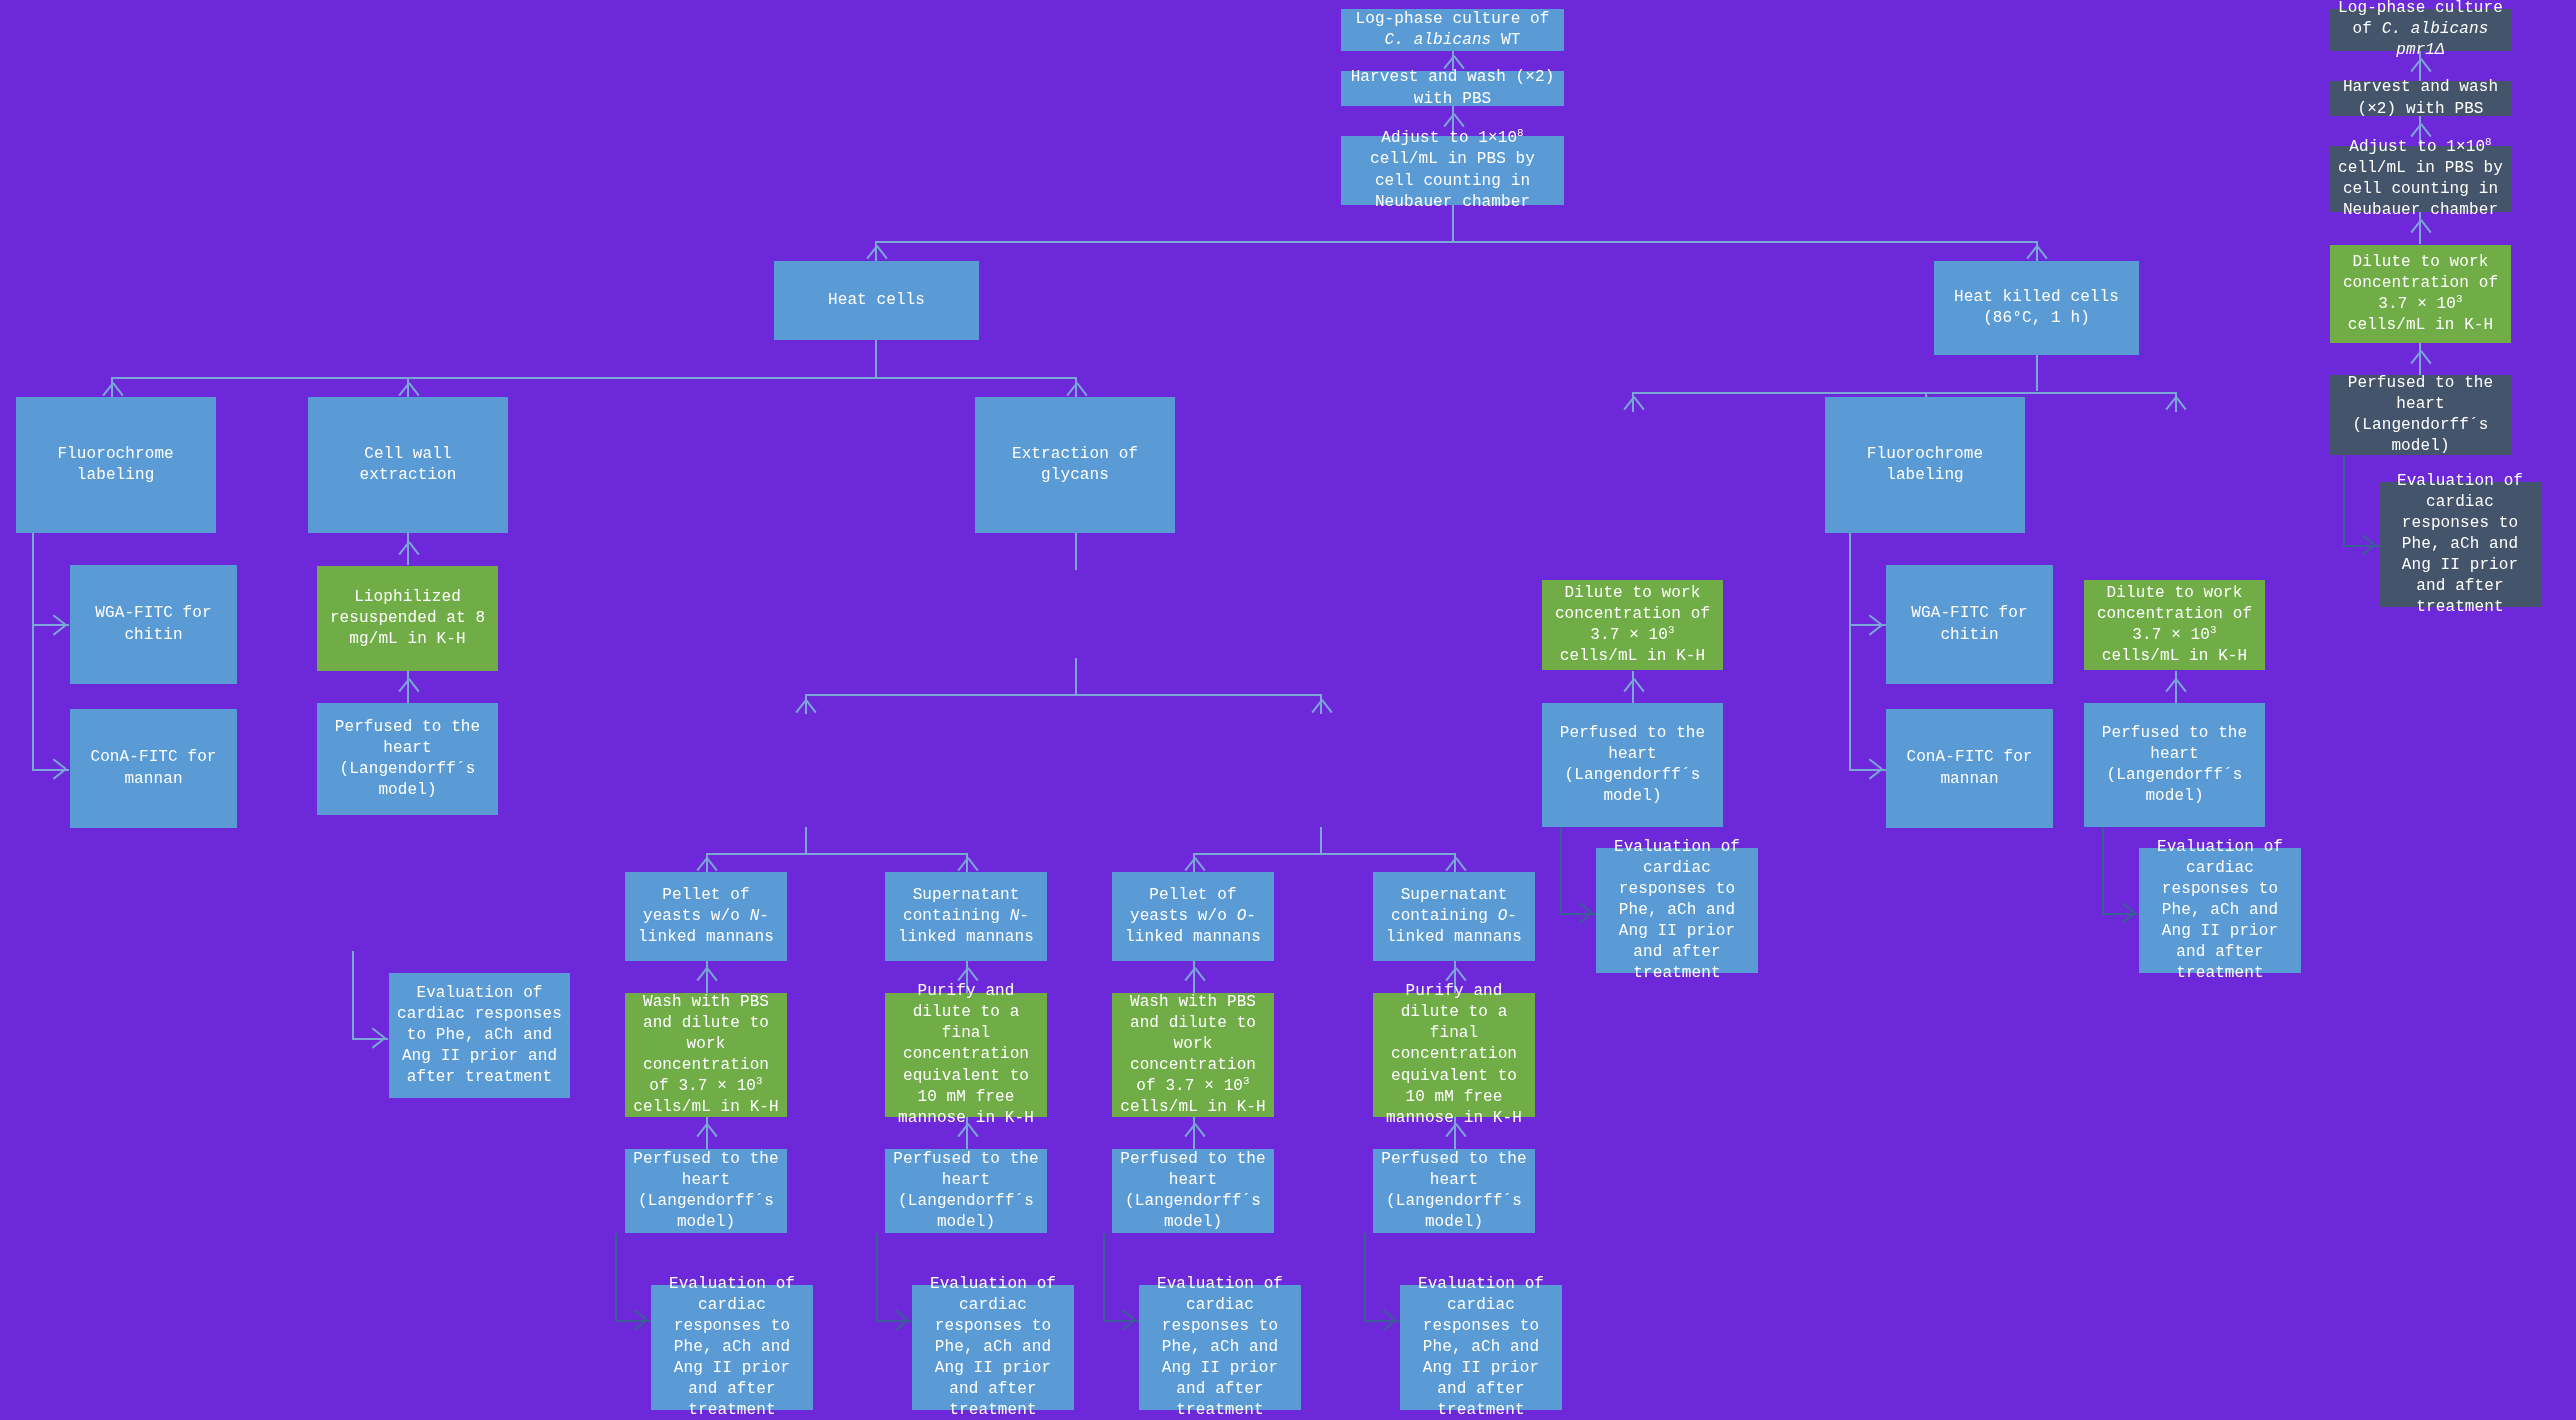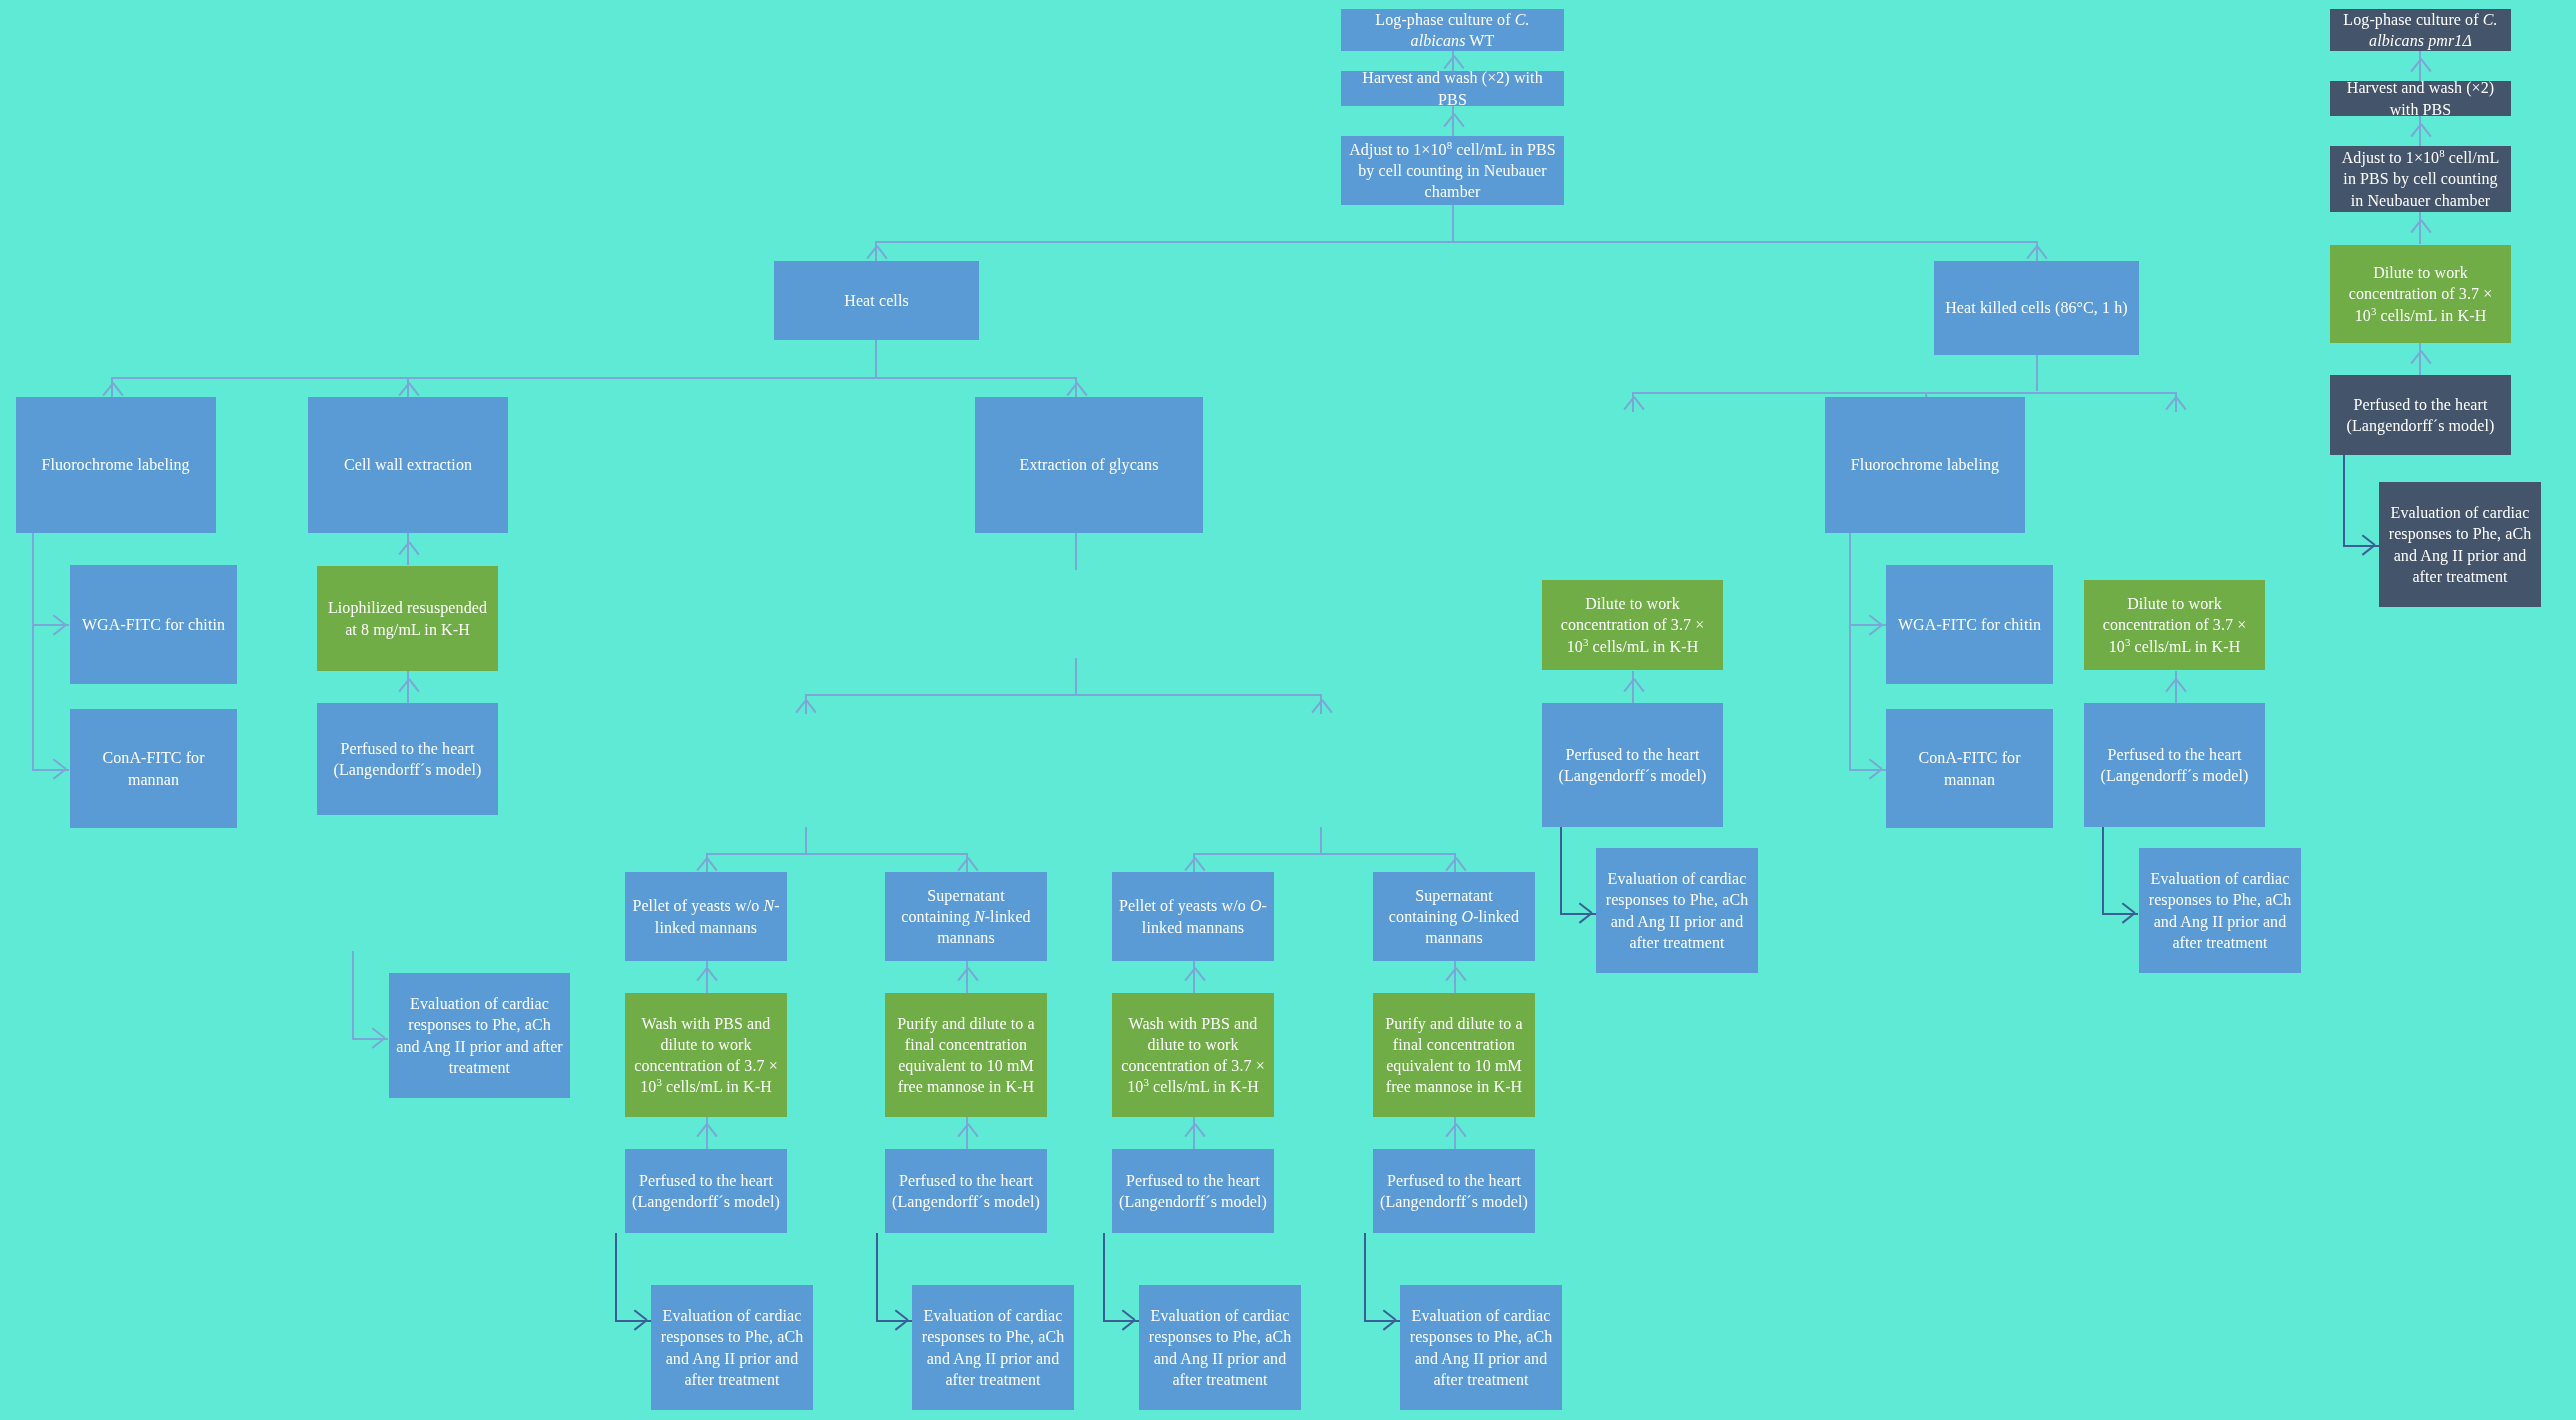--- a/index.html
+++ b/index.html
@@ -1,20 +1,20 @@
 <!DOCTYPE html>
 <html style="font-size:10px"><head>
 <meta charset="utf-8">
 <style>
   html,body{margin:0;padding:0;background:#ffffff;}
   #stage{
     position:relative;
     width:2576px;height:1421px;
-    background:#5eead4;
-    font-family:Liberation Serif, serif;
+    background:#6d28d9;
+    font-family:Liberation Mono, monospace;
     overflow:hidden;
   }
   .node{
     position:absolute;
     box-sizing:border-box;
     display:flex;
     align-items:center;
     justify-content:center;
     text-align:center;
     color:#ffffff;
@@ -344,21 +344,21 @@
   <div class="node green" style="left:317px;top:566px;width:181px;height:105px;">
     <span>Liophilized resuspended at 8 mg/mL in K-H</span>
   </div>
   <div class="node blue" style="left:317px;top:703px;width:181px;height:112px;">
     <span>Perfused to the heart (Langendorff´s model)</span>
   </div>
   <div class="node blue" style="left:389px;top:973px;width:181px;height:125px;">
     <span>Evaluation of cardiac responses to Phe, aCh and Ang II prior and after treatment</span>
   </div>
 
-  <div class="node blue" style="left:975px;top:397px;width:228px;height:136px;">
+  <div class="node blue" style="left:975px;top:397px;width:200px;height:136px;">
     <span>Extraction of glycans</span>
   </div>
 
   <div class="node blue" style="left:625px;top:872px;width:162px;height:89px;">
     <span>Pellet of yeasts w/o <em>N</em>-linked mannans</span>
   </div>
   <div class="node blue" style="left:885px;top:872px;width:162px;height:89px;">
     <span>Supernatant containing <em>N</em>-linked mannans</span>
   </div>
   <div class="node blue" style="left:1112px;top:872px;width:162px;height:89px;">

